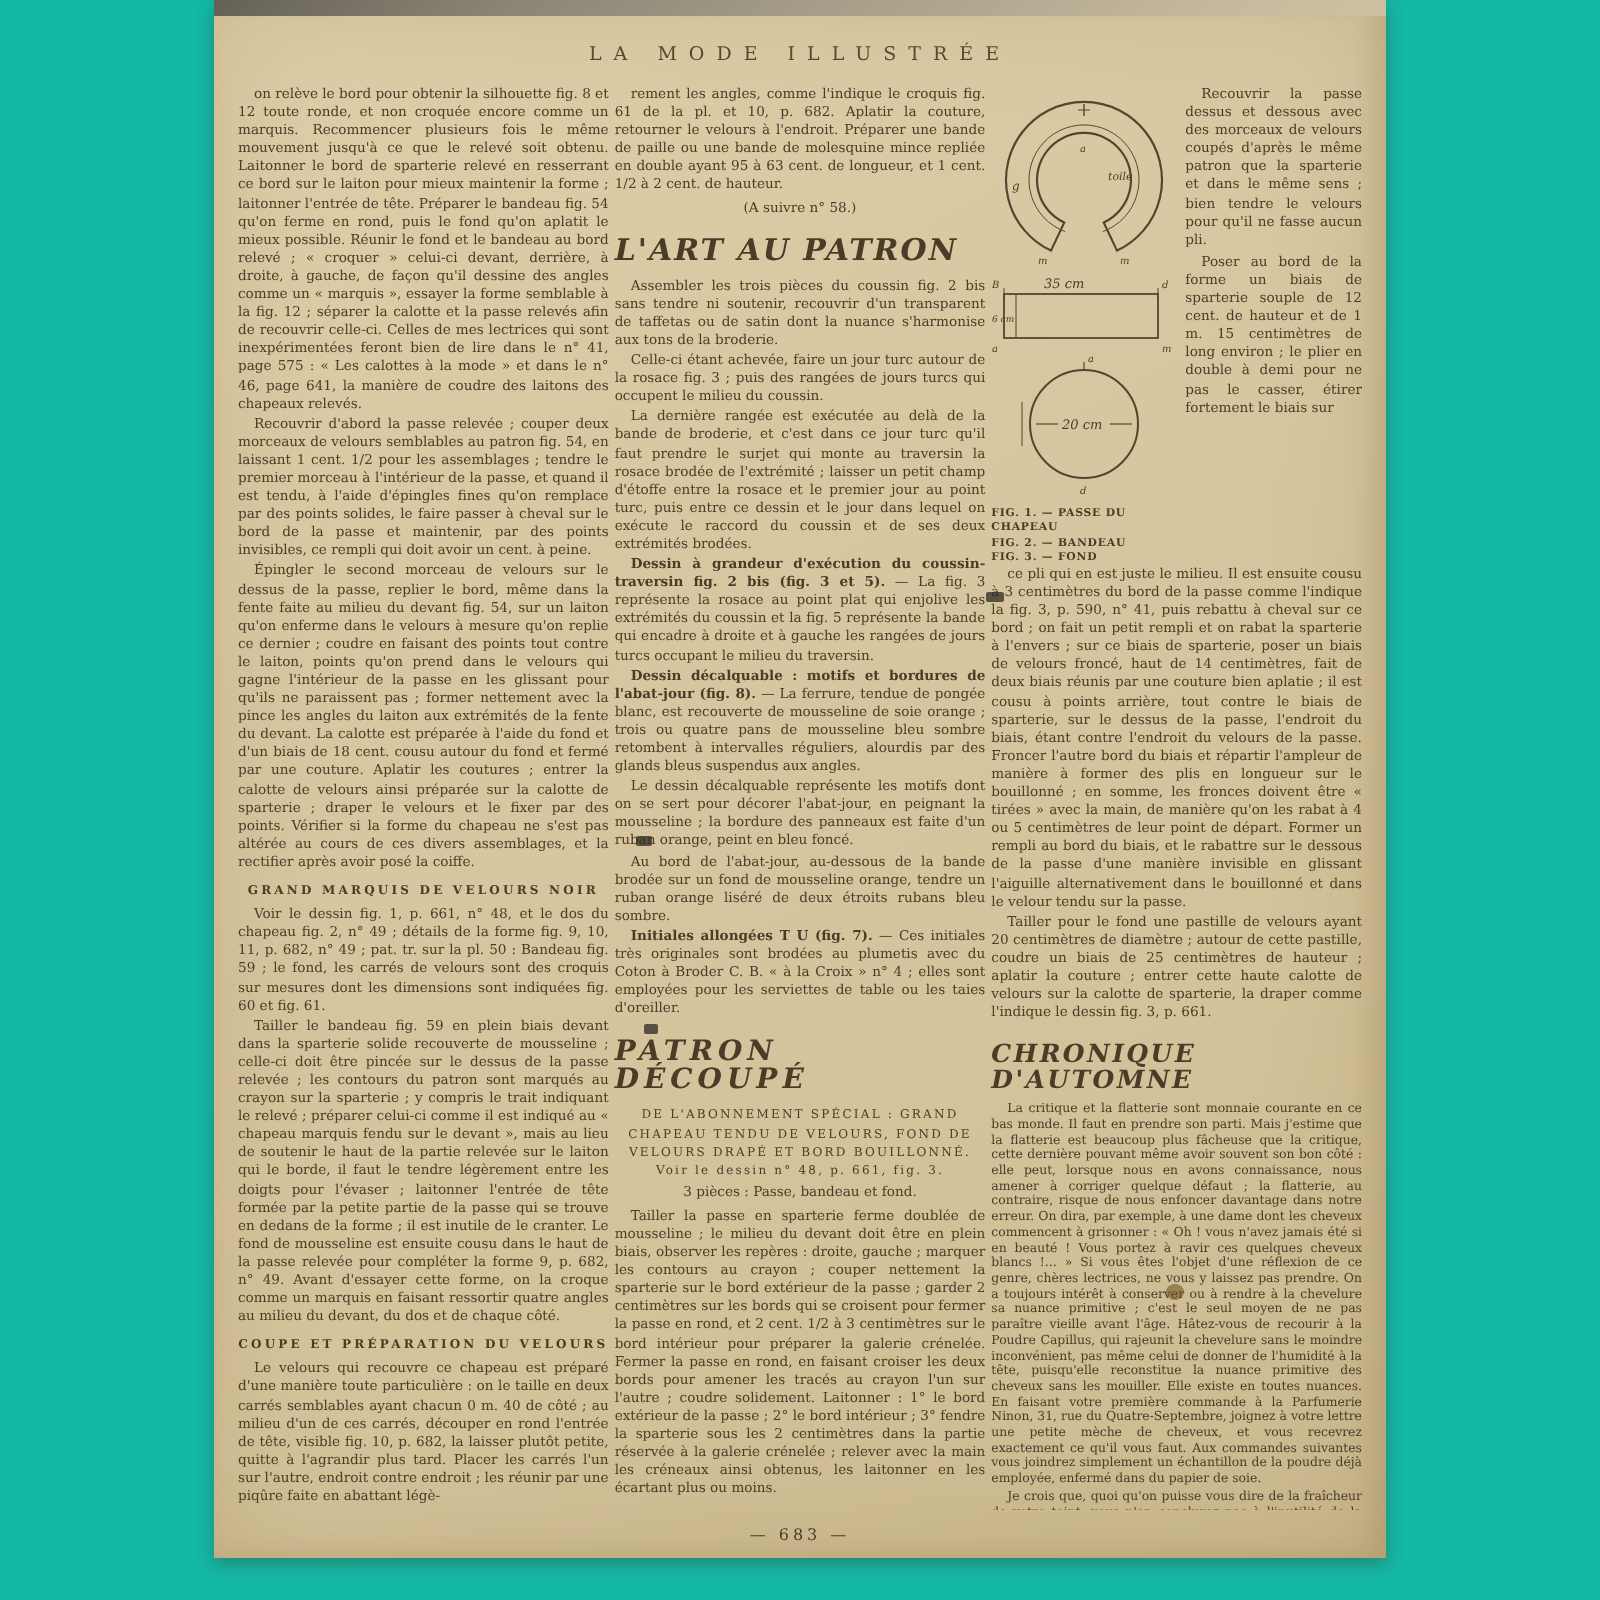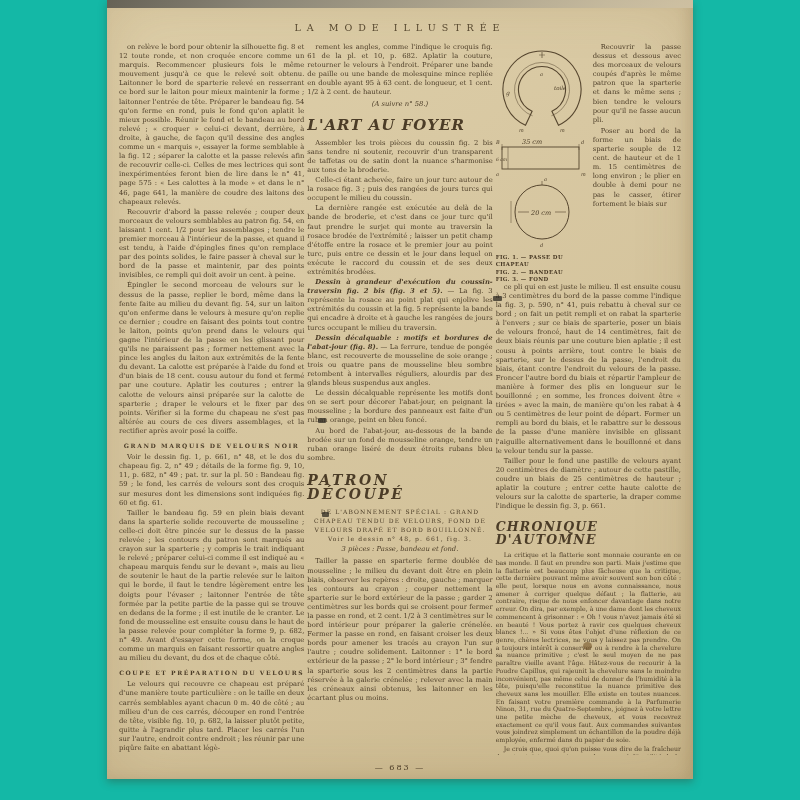--- a/index.html
+++ b/index.html
@@ -9,24 +9,24 @@
          background:linear-gradient(150deg,#decfa9 0%,#d8c8a2 35%,#d3c29a 70%,#cbb98f 100%);
          box-shadow:0 3px 8px rgba(60,50,30,.35), inset 0 0 60px rgba(120,90,40,.18), inset -6px 0 12px rgba(100,80,40,.15);
          color:#4b3c27;}
   .top-edge{position:absolute;top:0;left:0;right:0;height:8px;
             background:linear-gradient(to right,#54524b,#7e7b70 25%,#a29b88 55%,#c3b89e 85%,#cfc2a5);
             opacity:.85;}
   .masthead{padding-top:22px;text-align:center;font-size:9.5px;letter-spacing:6px;color:#57482f;}
   .cols{display:flex;gap:3px;padding:10px 12px 0 12px;height:712px;overflow:hidden;}
   .col{flex:1;min-width:0;font-size:6.8px;line-height:9.1px;text-align:justify;}
   .blk{margin:0 0 1px 0;text-indent:8px;}
-  .lead{font-weight:700;font-style:italic;}
+  .lead{font-weight:700;}
   .subhead{text-indent:0;text-align:center;font-size:6px;letter-spacing:1.6px;font-weight:700;margin:5px 0 3px;}
   .smallcaps{text-indent:0;text-align:center;font-size:6px;letter-spacing:1.1px;margin:2px 0 2px;}
-  .center-italic{text-indent:0;text-align:center;font-style:italic;margin:2px 0 3px;}
+  .center-italic{text-indent:0;text-align:center;margin:2px 0 3px;}
   .heading-art{text-indent:0;text-align:left;font-style:italic;font-weight:700;font-size:15px;
                letter-spacing:1px;margin:9px 0 6px;line-height:1;}
   .heading-patron{text-indent:0;font-style:italic;font-weight:700;font-size:14px;letter-spacing:2.5px;
                   margin:10px 0 6px;line-height:1;}
   .heading-chronique{text-indent:0;font-style:italic;font-weight:700;font-size:12.5px;letter-spacing:1.2px;
                      margin:10px 0 5px;line-height:1;}
   .para-small{font-size:6.2px;line-height:7.7px;}
   .right-top{display:flex;gap:5px;}
   .diagram-col{width:92px;flex:none;}
   .side-text{flex:1;min-width:0;}
@@ -65,36 +65,37 @@
 
           <p class="blk para"><span>Le velours qui recouvre ce chapeau est préparé d'une manière toute particulière : on le taille en deux carrés semblables ayant chacun 0 m. 40 de côté ; au milieu d'un de ces carrés, découper en rond l'entrée de tête, visible fig. 10, p. 682, la laisser plutôt petite, quitte à l'agrandir plus tard. Placer les carrés l'un sur l'autre, endroit contre endroit ; les réunir par une piqûre faite en abattant légè-</span></p>
         </div>
 
       <div class="col">
 
           <p class="blk para"><span>rement les angles, comme l'indique le croquis fig. 61 de la pl. et 10, p. 682. Aplatir la couture, retourner le velours à l'endroit. Préparer une bande de paille ou une bande de molesquine mince repliée en double ayant 95 à 63 cent. de longueur, et 1 cent. 1/2 à 2 cent. de hauteur.</span></p>
 
           <p class="blk center-italic"><span>(A suivre n° 58.)</span></p>
 
-          <p class="blk heading-art"><span>L'ART AU FOYER</span></p>
+          <p class="blk heading-art"><span>L'ART AU PATRON</span></p>
 
           <p class="blk para"><span>Assembler les trois pièces du coussin fig. 2 bis sans tendre ni soutenir, recouvrir d'un transparent de taffetas ou de satin dont la nuance s'harmonise aux tons de la broderie.</span></p>
 
           <p class="blk para"><span>Celle-ci étant achevée, faire un jour turc autour de la rosace fig. 3 ; puis des rangées de jours turcs qui occupent le milieu du coussin.</span></p>
 
           <p class="blk para"><span>La dernière rangée est exécutée au delà de la bande de broderie, et c'est dans ce jour turc qu'il faut prendre le surjet qui monte au traversin la rosace brodée de l'extrémité ; laisser un petit champ d'étoffe entre la rosace et le premier jour au point turc, puis entre ce dessin et le jour dans lequel on exécute le raccord du coussin et de ses deux extrémités brodées.</span></p>
 
           <p class="blk para"><b class="lead">Dessin à grandeur d'exécution du coussin-traversin fig. 2 bis (fig. 3 et 5).</b><span> — La fig. 3 représente la rosace au point plat qui enjolive les extrémités du coussin et la fig. 5 représente la bande qui encadre à droite et à gauche les rangées de jours turcs occupant le milieu du traversin.</span></p>
 
           <p class="blk para"><b class="lead">Dessin décalquable : motifs et bordures de l'abat-jour (fig. 8).</b><span> — La ferrure, tendue de pongée blanc, est recouverte de mousseline de soie orange ; trois ou quatre pans de mousseline bleu sombre retombent à intervalles réguliers, alourdis par des glands bleus suspendus aux angles.</span></p>
 
           <p class="blk para"><span>Le dessin décalquable représente les motifs dont on se sert pour décorer l'abat-jour, en peignant la mousseline ; la bordure des panneaux est faite d'un ruban orange, peint en bleu foncé.</span></p>
 
           <p class="blk para"><span>Au bord de l'abat-jour, au-dessous de la bande brodée sur un fond de mousseline orange, tendre un ruban orange liséré de deux étroits rubans bleu sombre.</span></p>
 
+          <p class="blk para"><b class="lead">Initiales allongées T U (fig. 7).</b><span> — Ces initiales très originales sont brodées au plumetis avec du Coton à Broder C. B. « à la Croix » n° 4 ; elles sont employées pour les serviettes de table ou les taies d'oreiller.</span></p>
 
           <p class="blk heading-patron"><span>PATRON DÉCOUPÉ</span></p>
 
           <p class="blk smallcaps"><span>DE L'ABONNEMENT SPÉCIAL : GRAND CHAPEAU TENDU DE VELOURS, FOND DE VELOURS DRAPÉ ET BORD BOUILLONNÉ. Voir le dessin n° 48, p. 661, fig. 3.</span></p>
 
           <p class="blk center-italic"><span>3 pièces : Passe, bandeau et fond.</span></p>
 
           <p class="blk para"><span>Tailler la passe en sparterie ferme doublée de mousseline ; le milieu du devant doit être en plein biais, observer les repères : droite, gauche ; marquer les contours au crayon ; couper nettement la sparterie sur le bord extérieur de la passe ; garder 2 centimètres sur les bords qui se croisent pour fermer la passe en rond, et 2 cent. 1/2 à 3 centimètres sur le bord intérieur pour préparer la galerie crénelée. Fermer la passe en rond, en faisant croiser les deux bords pour amener les tracés au crayon l'un sur l'autre ; coudre solidement. Laitonner : 1° le bord extérieur de la passe ; 2° le bord intérieur ; 3° fendre la sparterie sous les 2 centimètres dans la partie réservée à la galerie crénelée ; relever avec la main les créneaux ainsi obtenus, les laitonner en les écartant plus ou moins.</span></p>
 
         </div>

